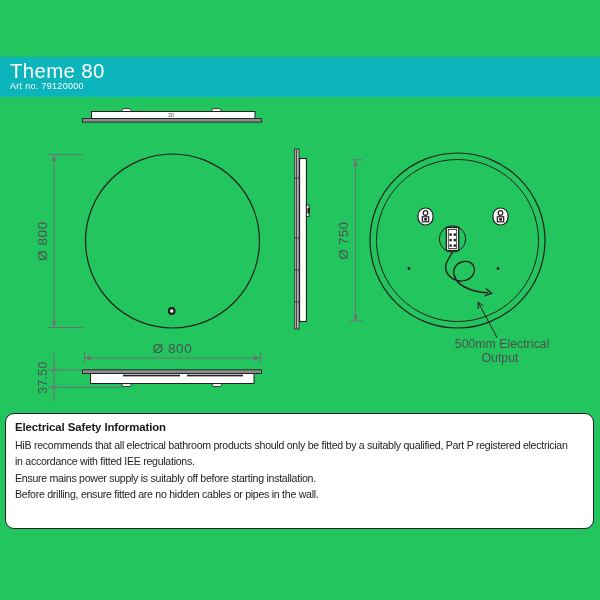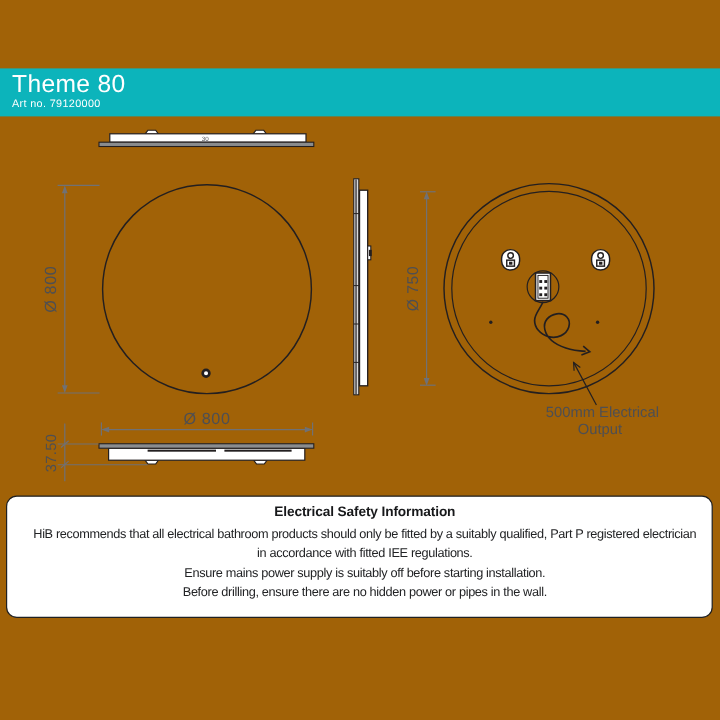--- a/index.html
+++ b/index.html
@@ -1,26 +1,26 @@
 <!DOCTYPE html>
 <html><head>
 <meta charset="utf-8">
 <style>
   html,body{margin:0;padding:0;background:#fff;}
-  .page{position:relative;width:600px;height:600px;background:#a16207;overflow:hidden;
+  .page{position:relative;width:600px;height:600px;background:#22c55e;overflow:hidden;
         font-family:"Liberation Sans",sans-serif;}
   .header{position:absolute;left:0;top:57px;width:600px;height:40px;background:#0CB4BB;
           color:#ffffff;box-sizing:border-box;padding:3px 0 0 10px;}
   .header-title{font-size:20.5px;line-height:21px;letter-spacing:0.3px;font-weight:400;}
   .header-art{font-size:9px;line-height:11px;letter-spacing:0.3px;}
   .drawing-svg{position:absolute;left:0;top:0;width:600px;height:600px;
                font-family:"Liberation Sans",sans-serif;}
-  .safety{position:absolute;left:5px;top:413px;width:589px;height:102px;background:#fff;
+  .safety{position:absolute;left:5px;top:413px;width:589px;height:116px;background:#fff;
           border:1.6px solid #1f2022;border-radius:9px;box-sizing:border-box;
-          padding:7px 0 0 9px;overflow:hidden;text-align:center;}
+          padding:7px 0 0 9px;overflow:hidden;}
   .safety-title{font-size:11.4px;font-weight:bold;color:#17181a;letter-spacing:-0.1px;
                 margin-bottom:4px;white-space:nowrap;}
   .safety-line{font-size:10.6px;color:#222325;letter-spacing:-0.28px;line-height:16.4px;
                white-space:nowrap;}
   text{fill:#4E4F53;}
 </style>
 </head>
 <body>
 
 <div class="page">
@@ -150,16 +150,16 @@
       <text x="502" y="347.5" text-anchor="middle" font-size="12.3" fill="#E8383D" stroke="none">500mm Electrical</text>
       <text x="500" y="361.5" text-anchor="middle" font-size="12.3" fill="#E8383D" stroke="none">Output</text>
     </g>
   </svg>
 
   <div class="safety">
     <div class="safety-title">Electrical Safety Information</div>
     <div class="safety-line">HiB recommends that all electrical bathroom products should only be fitted by a suitably qualified, Part P registered electrician</div>
     <div class="safety-line">in accordance with fitted IEE regulations.</div>
     <div class="safety-line">Ensure mains power supply is suitably off before starting installation.</div>
-    <div class="safety-line">Before drilling, ensure there are no hidden power or pipes in the wall.</div>
+    <div class="safety-line">Before drilling, ensure fitted are no hidden cables or pipes in the wall.</div>
   </div>
 
 </div>
 
 </body></html>

